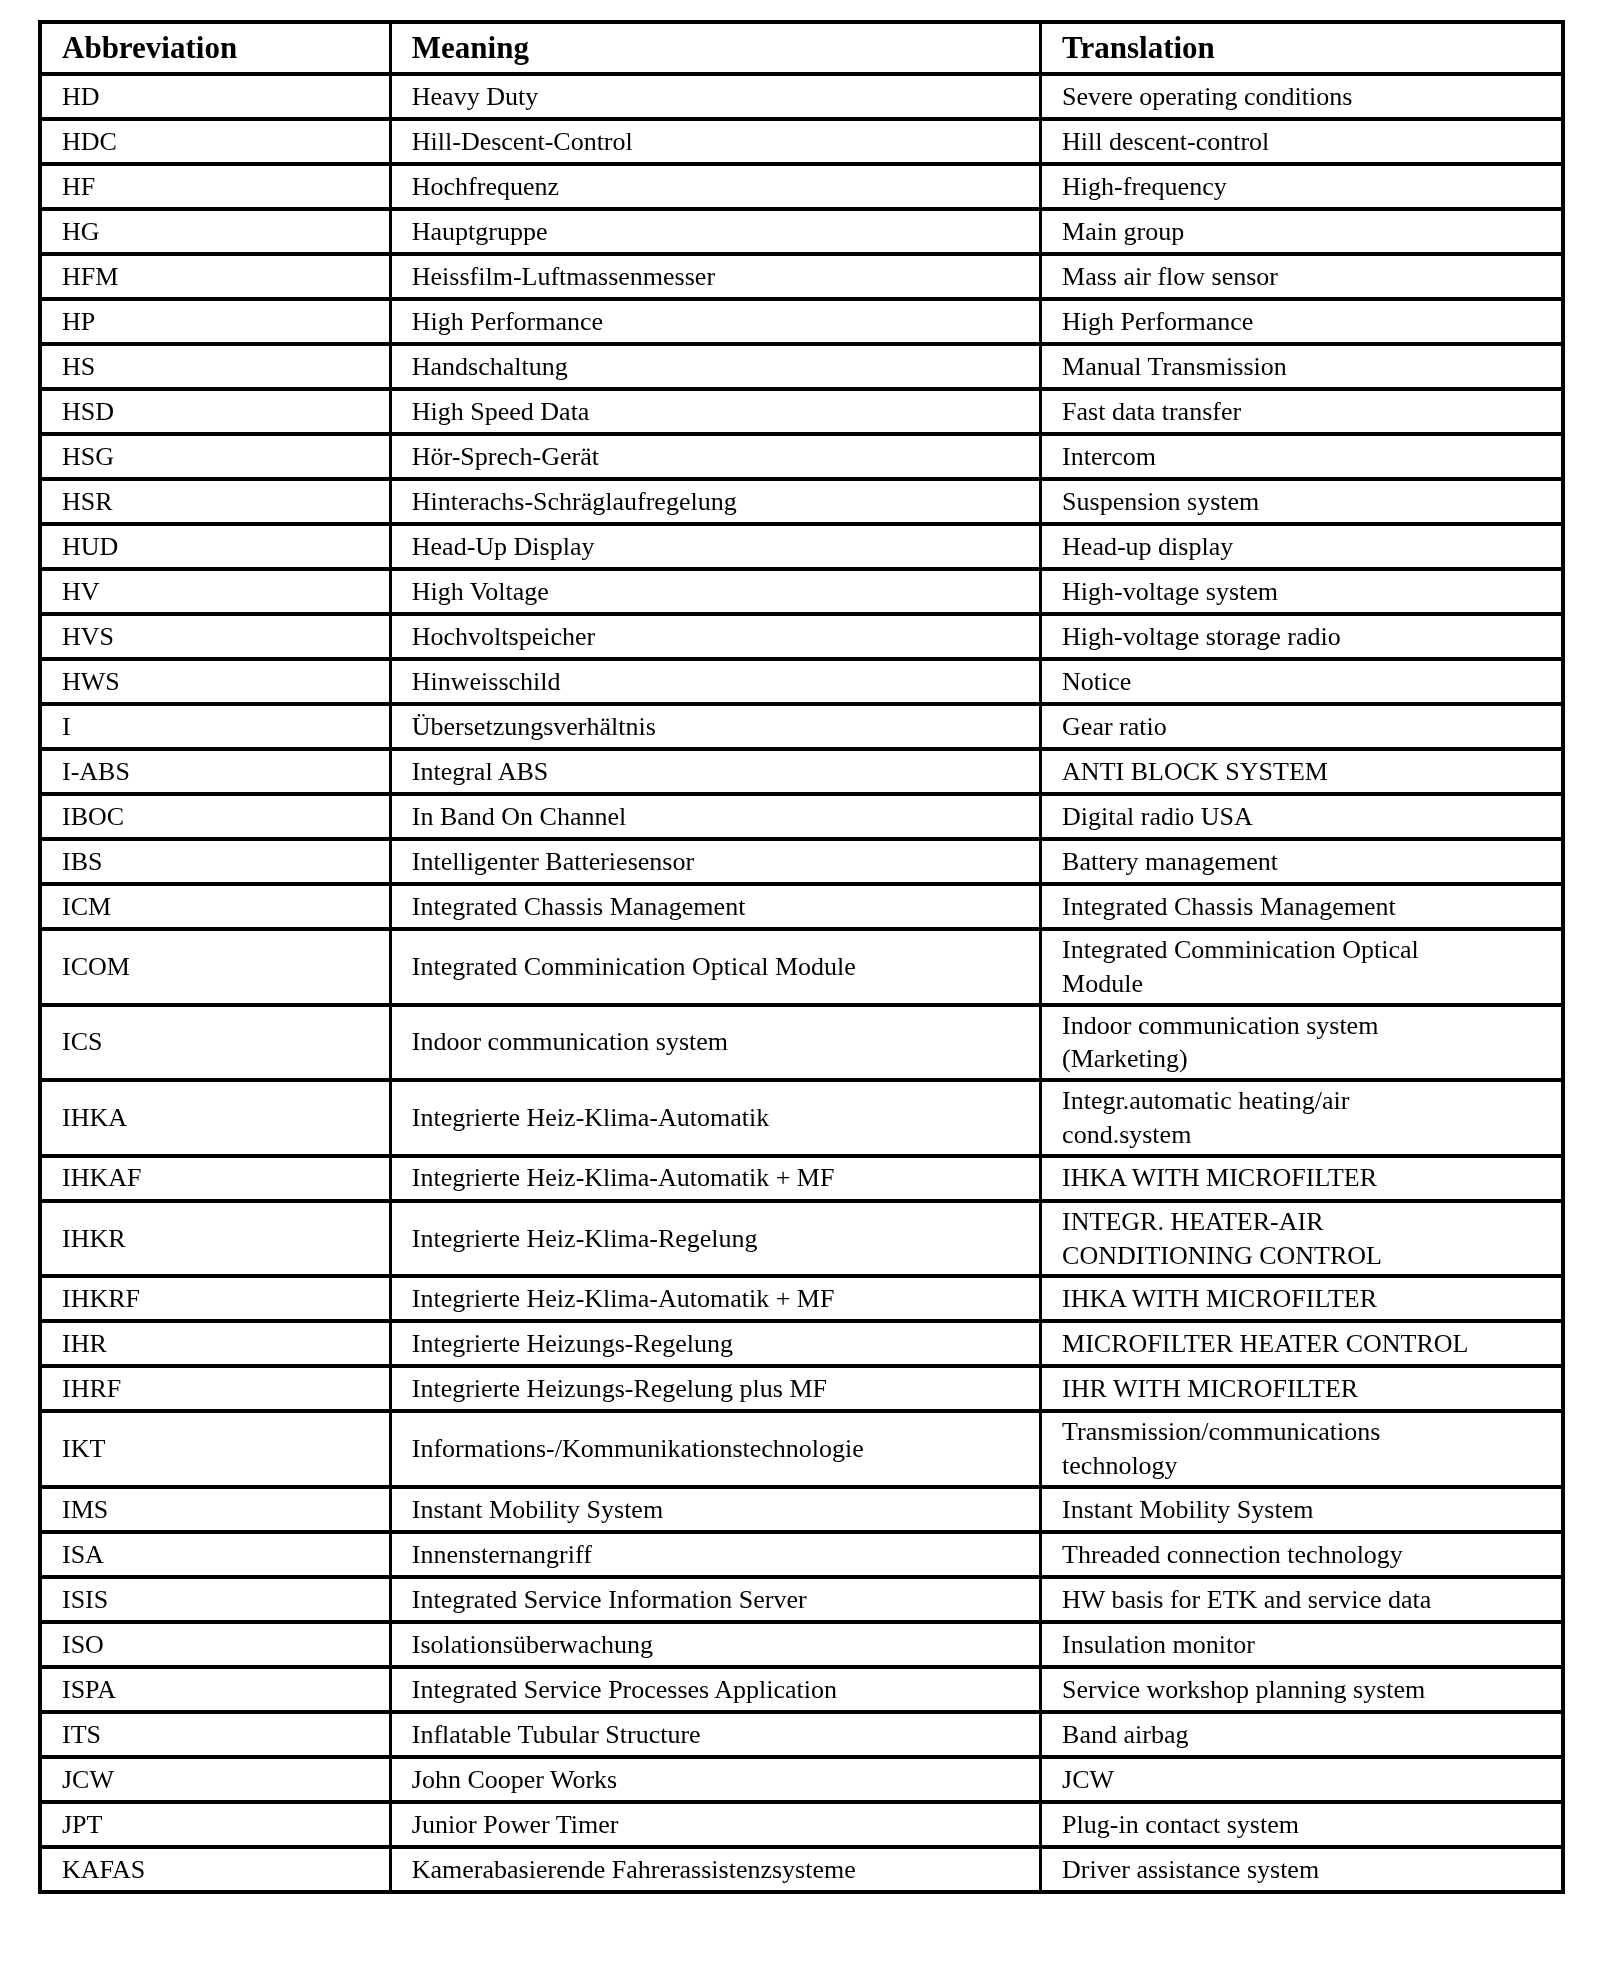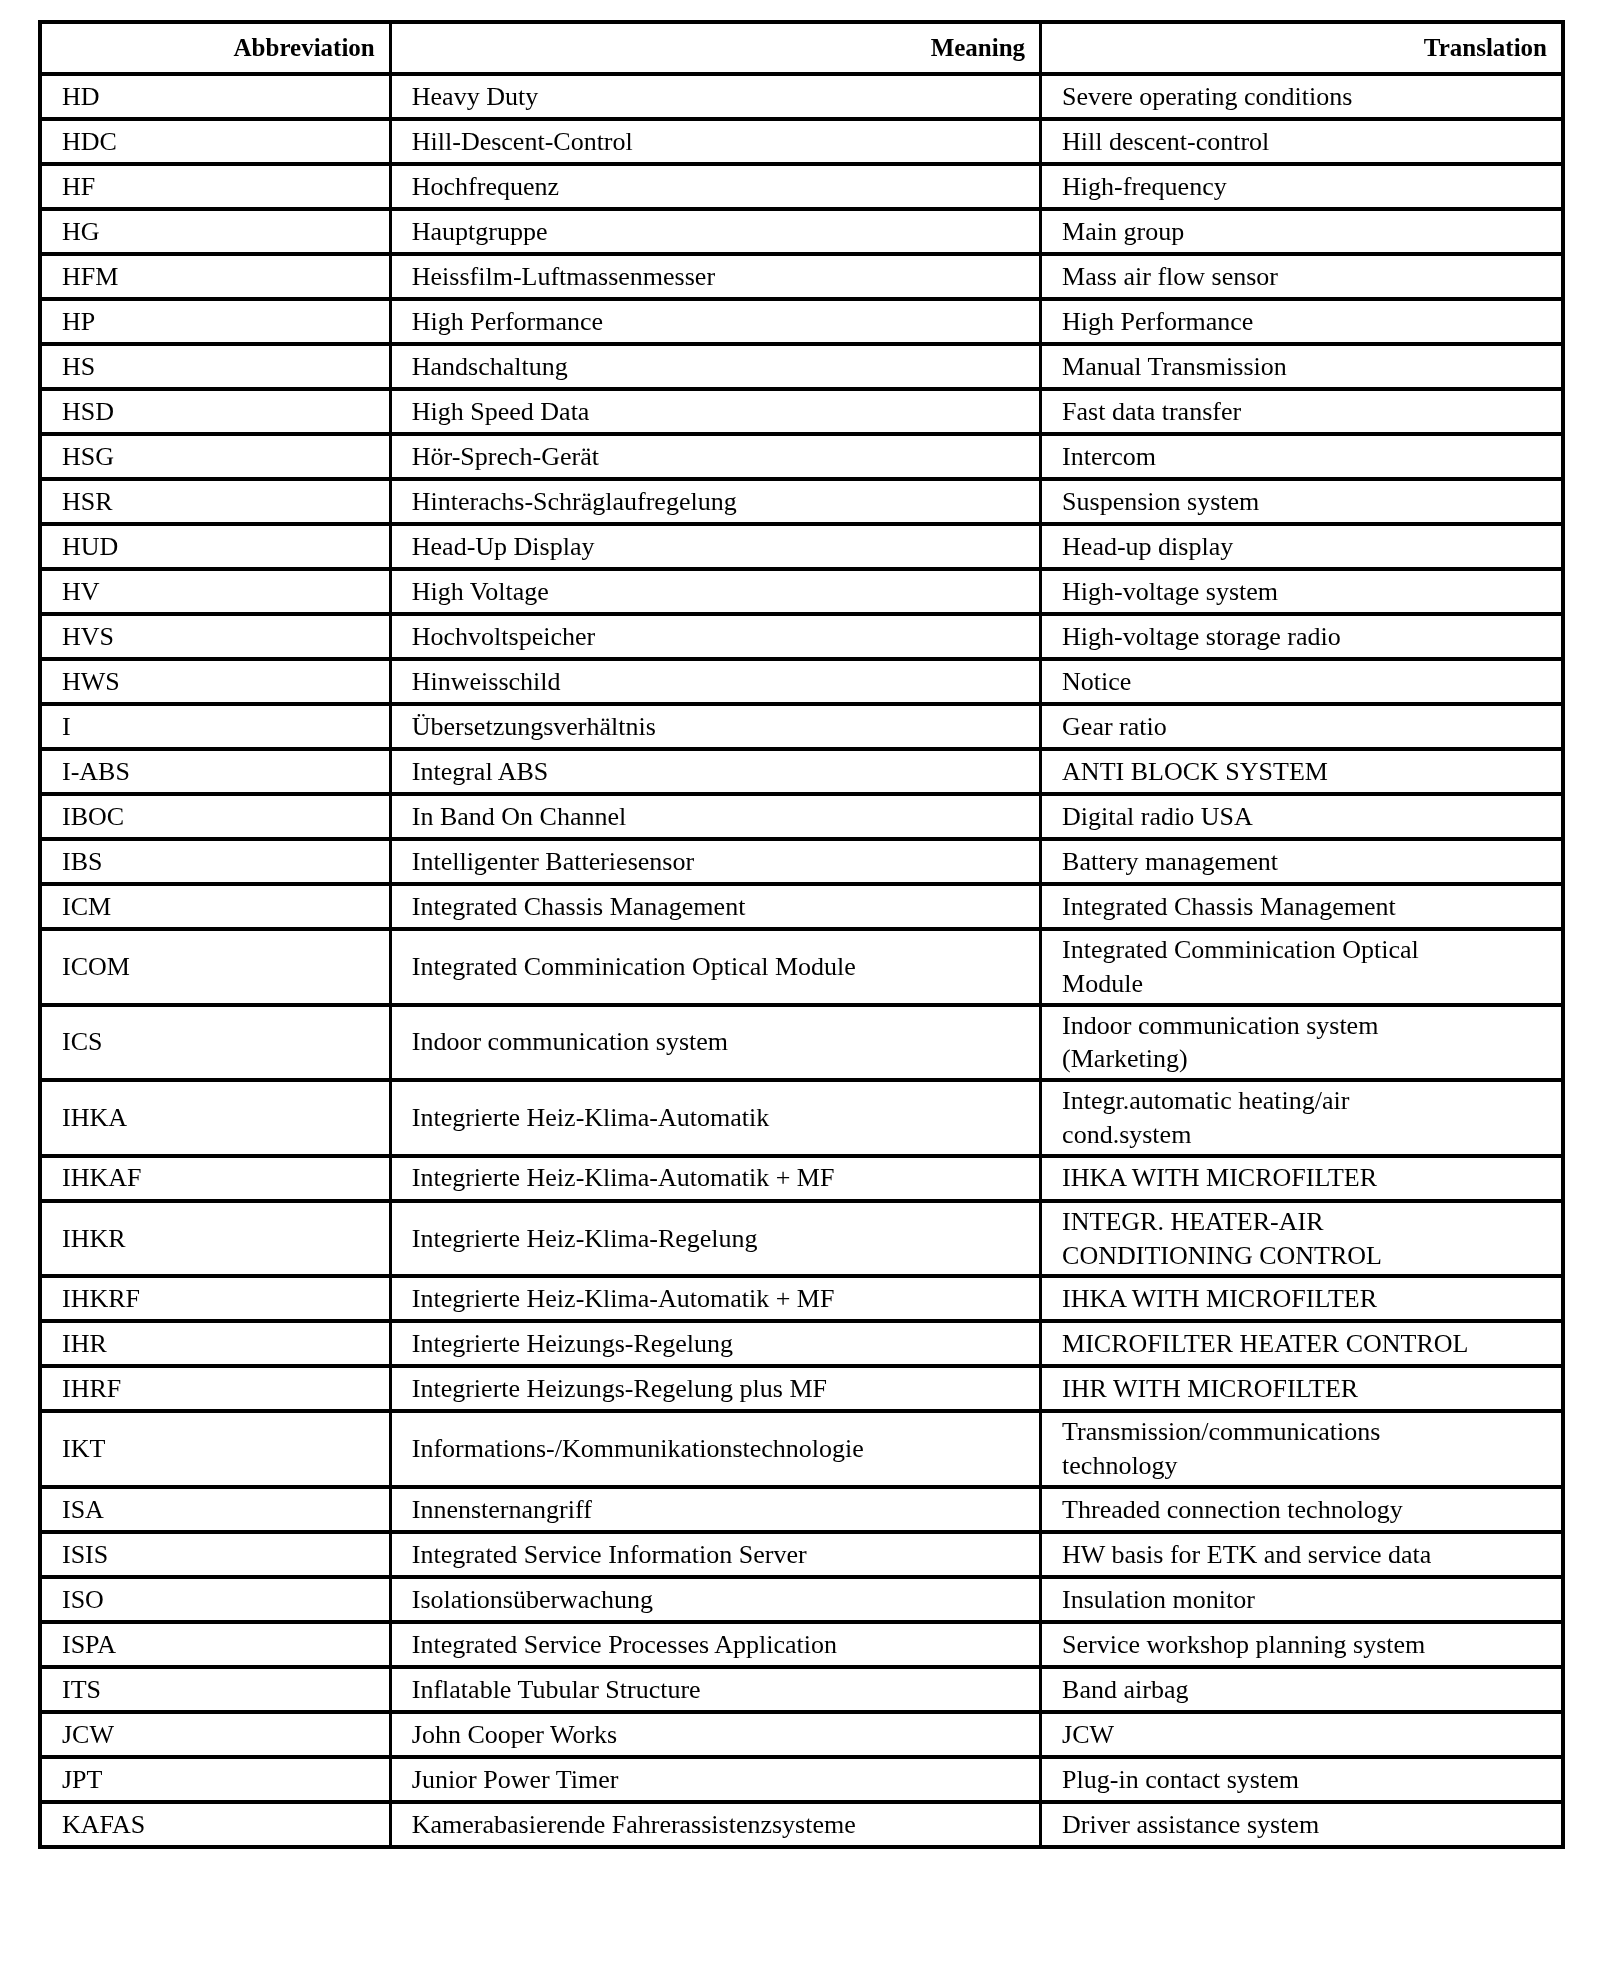--- a/index.html
+++ b/index.html
@@ -38,22 +38,21 @@
     text-align: left;
     vertical-align: middle;
     padding: 2px 14px 2px 20px;
     font-size: 26px;
     line-height: 1.3;
     overflow: hidden;
   }
   th {
     height: 52px;
     font-weight: bold;
-    font-size: 25px;
-    text-align: right;
+    font-size: 31px;
   }
   td {
     height: 45px;
     white-space: pre-line; 
   }
 </style>
 </head>
 <body>
 
 <div class="page">
@@ -237,20 +236,25 @@
     <td>IHR WITH MICROFILTER</td>
   </tr>
 
   <tr>
     <td>IKT</td>
     <td>Informations-/Kommunikationstechnologie</td>
     <td>Transmission/communications
 technology</td>
   </tr>
 
+  <tr>
+    <td>IMS</td>
+    <td>Instant Mobility System</td>
+    <td>Instant Mobility System</td>
+  </tr>
 
   <tr>
     <td>ISA</td>
     <td>Innensternangriff</td>
     <td>Threaded connection technology</td>
   </tr>
 
   <tr>
     <td>ISIS</td>
     <td>Integrated Service Information Server</td>

